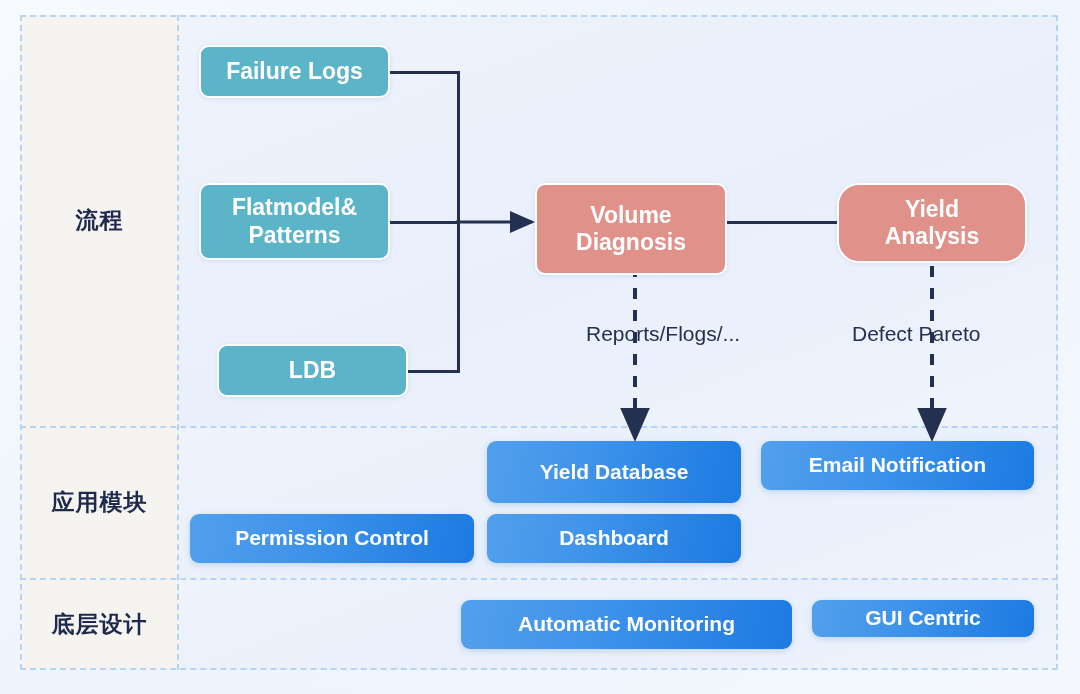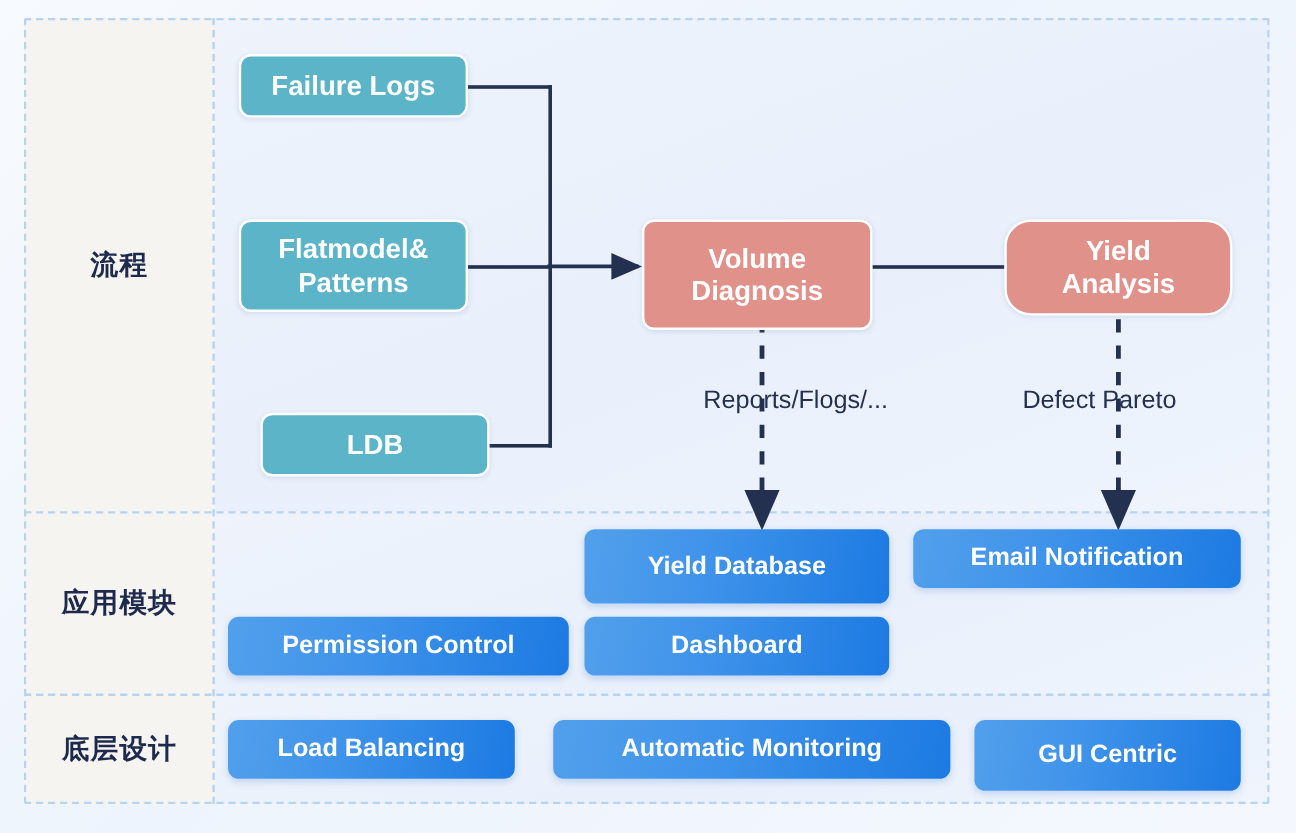--- a/index.html
+++ b/index.html
@@ -144,17 +144,16 @@
   <div class="node salmon" style="left:535px;top:183px;width:192px;height:92px;">Volume
 Diagnosis</div>
   <div class="node salmon" style="left:837px;top:183px;width:190px;height:80px;border-radius:22px;">Yield
 Analysis</div>
 
   <div class="node blue" style="left:487px;top:441px;width:254px;height:62px;">Yield Database</div>
   <div class="node blue" style="left:761px;top:441px;width:273px;height:49px;">Email Notification</div>
   <div class="node blue" style="left:190px;top:514px;width:284px;height:49px;">Permission Control</div>
   <div class="node blue" style="left:487px;top:514px;width:254px;height:49px;">Dashboard</div>
 
-  <div class="node blue" style="left:190px;top:600px;width:239px;height:49px;">Load Balancing</div>
   <div class="node blue" style="left:461px;top:600px;width:331px;height:49px;">Automatic Monitoring</div>
-  <div class="node blue" style="left:812px;top:600px;width:222px;height:59px;">GUI Centric</div>
+  <div class="node blue" style="left:812px;top:600px;width:222px;height:37px;">GUI Centric</div>
 
 </div>
 
 </body></html>

